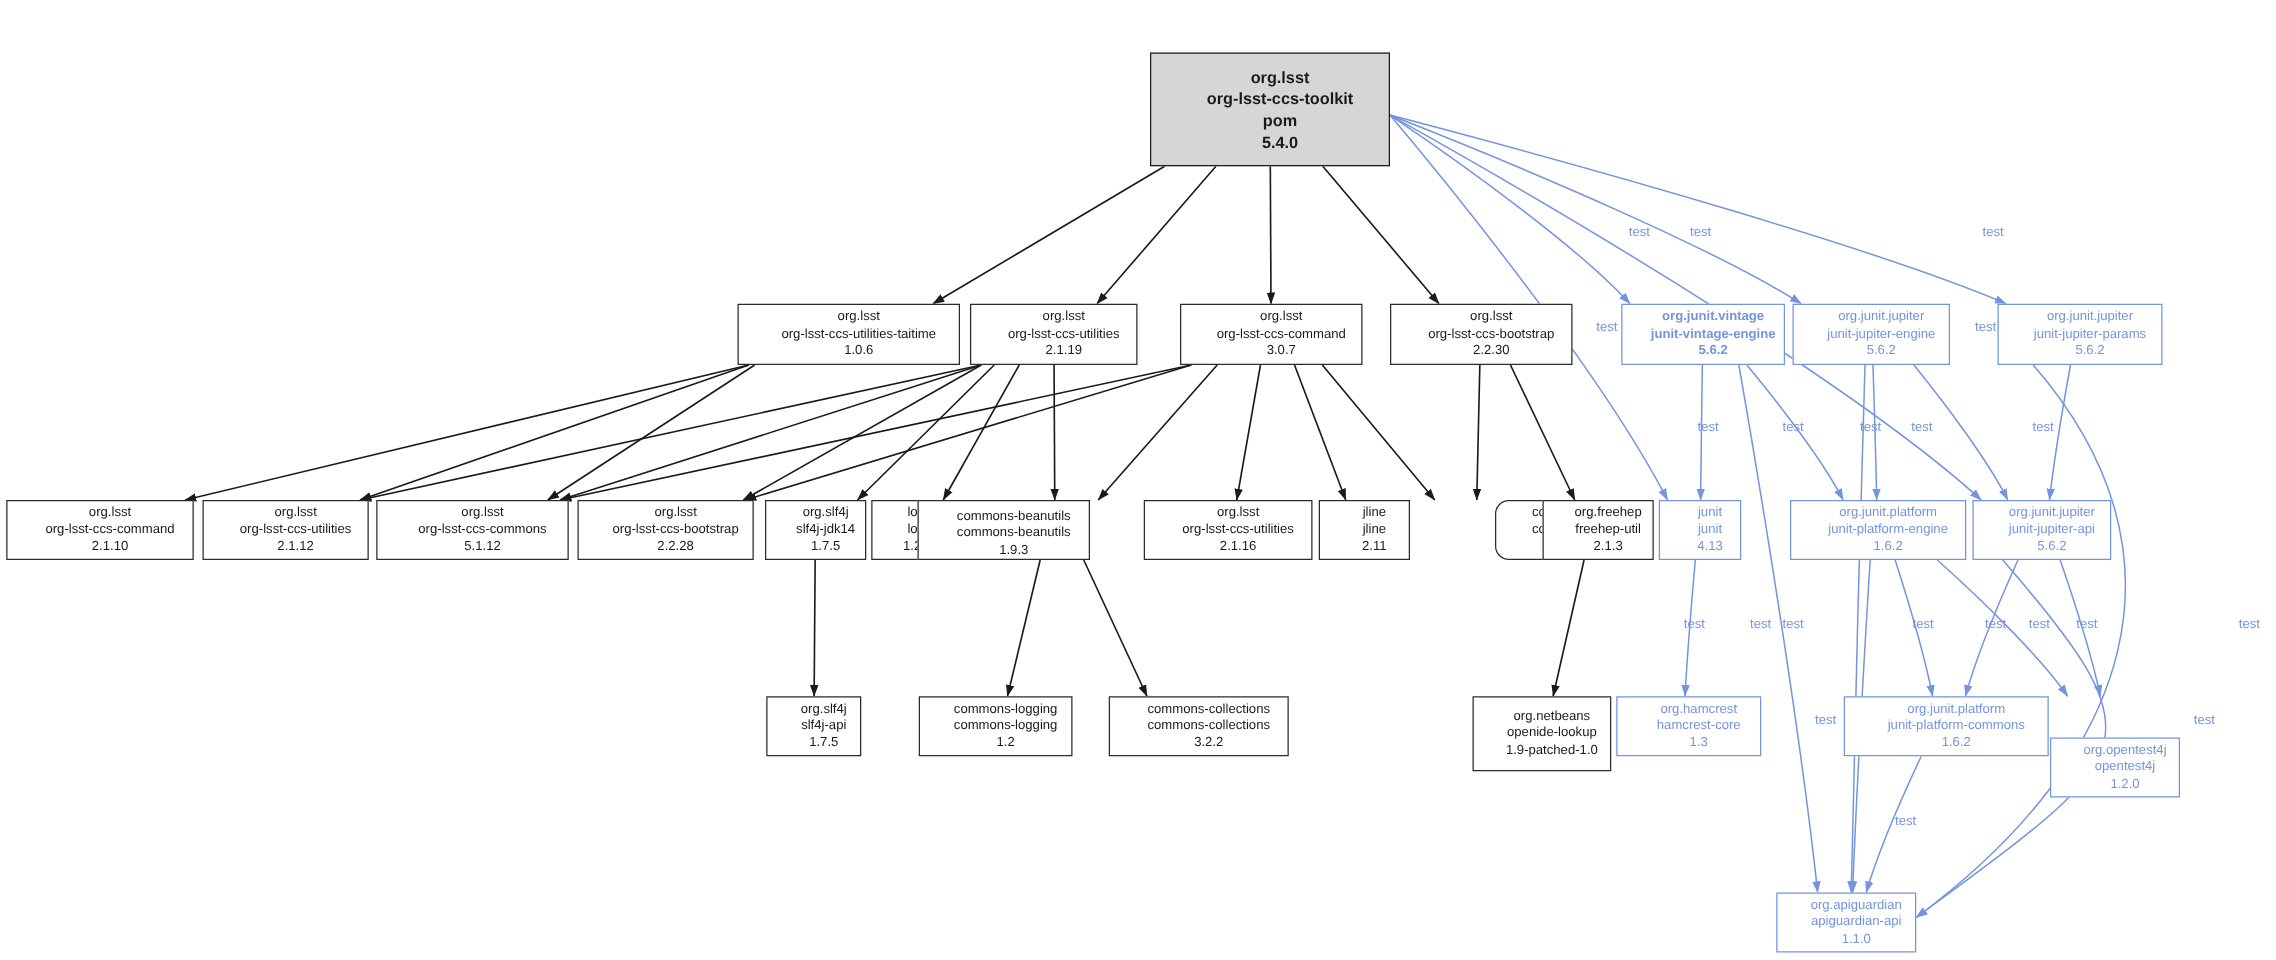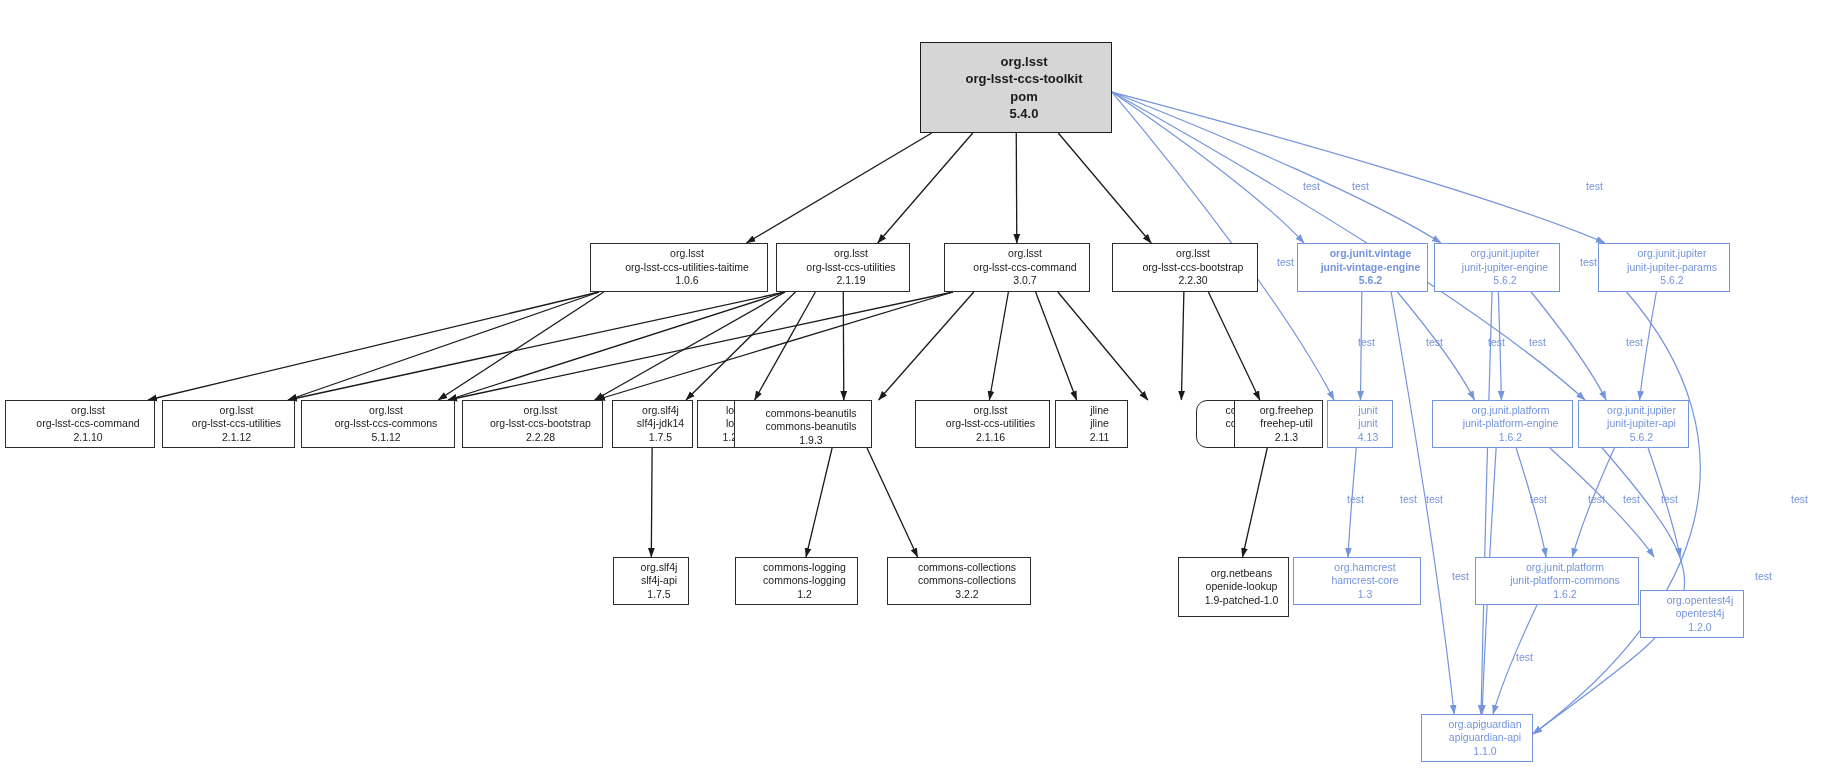--- a/index.html
+++ b/index.html
@@ -201,21 +201,21 @@
       <div class="node " style="left: 887px; top: 557px; width: 144px; height: 48px;">
         <div>commons-collections</div>
         <div>commons-collections</div>
         <div>3.2.2</div>
       </div>
       <div class="node " style="left: 1178px; top: 557px; width: 111px; height: 60px;">
         <div>org.netbeans</div>
         <div>openide-lookup</div>
         <div>1.9-patched-1.0</div>
       </div>
-      <div class="node test" style="left: 1293px; top: 557px; width: 128px; height: 48px;">
+      <div class="node test" style="left: 1293px; top: 557px; width: 116px; height: 48px;">
         <div>org.hamcrest</div>
         <div>hamcrest-core</div>
         <div>1.3</div>
       </div>
       <div class="node test" style="left: 1475px; top: 557px; width: 164px; height: 48px;">
         <div>org.junit.platform</div>
         <div>junit-platform-commons</div>
         <div>1.6.2</div>
       </div>
       <div class="node test" style="left: 1640px; top: 590px; width: 104px; height: 48px;">

